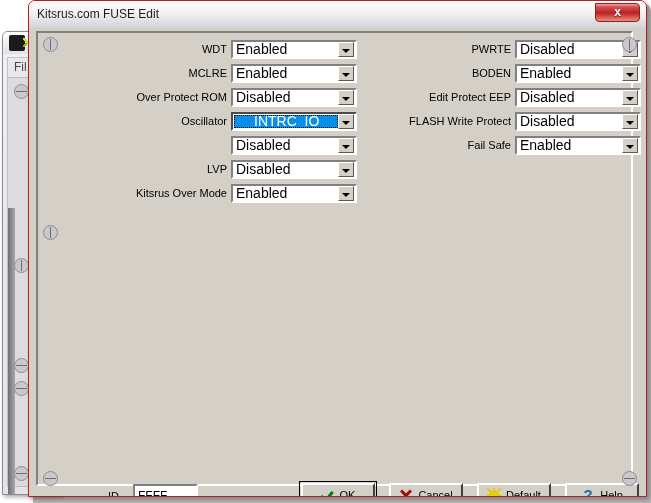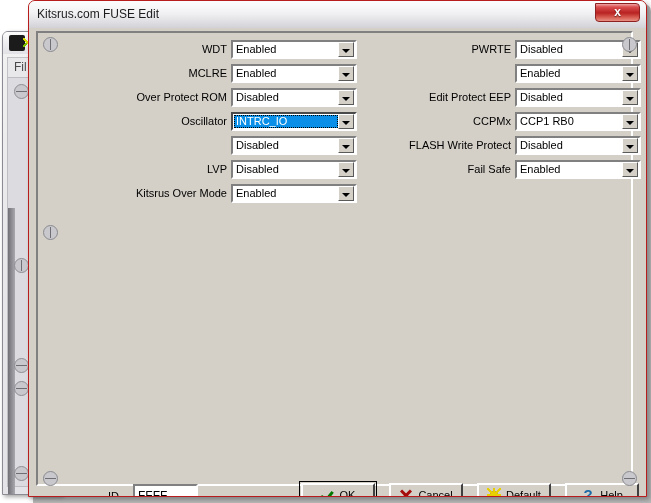--- a/index.html
+++ b/index.html
@@ -222,35 +222,35 @@
     background: #ffffff;
     border: 2px solid;
     border-color: #808080 #ffffff #ffffff #808080;
     box-sizing: border-box;
     position: relative;
     display: flex;
     align-items: center;
     cursor: default;
   }
   .combo-value {
-    font-size: 11px;
+    font-size: 14px;
     color: #000000;
     padding-left: 3px;
     line-height: 15px;
     flex: 1;
     white-space: nowrap;
     overflow: hidden;
   }
   .combo.focused .combo-value {
     background: #0a8fe8;
     color: #ffffff;
     outline: 1px dotted #000000;
     outline-offset: -1px;
     margin: 1px 0 1px 1px;
-    padding-left: 2px;
+    padding-left: 20px;
     line-height: 13px;
   }
   .combo.focused {
     border-color: #4a4a4a #ffffff #ffffff #4a4a4a;
   }
   .combo-arrow {
     width: 16px;
     height: 15px;
     margin-right: 1px;
     background: #d4d0c8;
@@ -477,41 +477,35 @@
 
       <div class="row">
         <div class="row-label">PWRTE</div>
         <div class="combo">
           <div class="combo-value">Disabled</div>
           <div class="combo-arrow"></div>
         </div>
       </div>
 
       <div class="row">
+        <div class="row-label">BODEN</div>
         <div class="combo">
           <div class="combo-value">Enabled</div>
           <div class="combo-arrow"></div>
         </div>
       </div>
 
       <div class="row">
         <div class="row-label">Edit Protect EEP</div>
         <div class="combo">
           <div class="combo-value">Disabled</div>
           <div class="combo-arrow"></div>
         </div>
       </div>
 
-      <div class="row">
-        <div class="row-label">CCPMx</div>
-        <div class="combo">
-          <div class="combo-value">CCP1 RB0</div>
-          <div class="combo-arrow"></div>
-        </div>
-      </div>
 
       <div class="row">
         <div class="row-label">FLASH Write Protect</div>
         <div class="combo">
           <div class="combo-value">Disabled</div>
           <div class="combo-arrow"></div>
         </div>
       </div>
 
       <div class="row">

